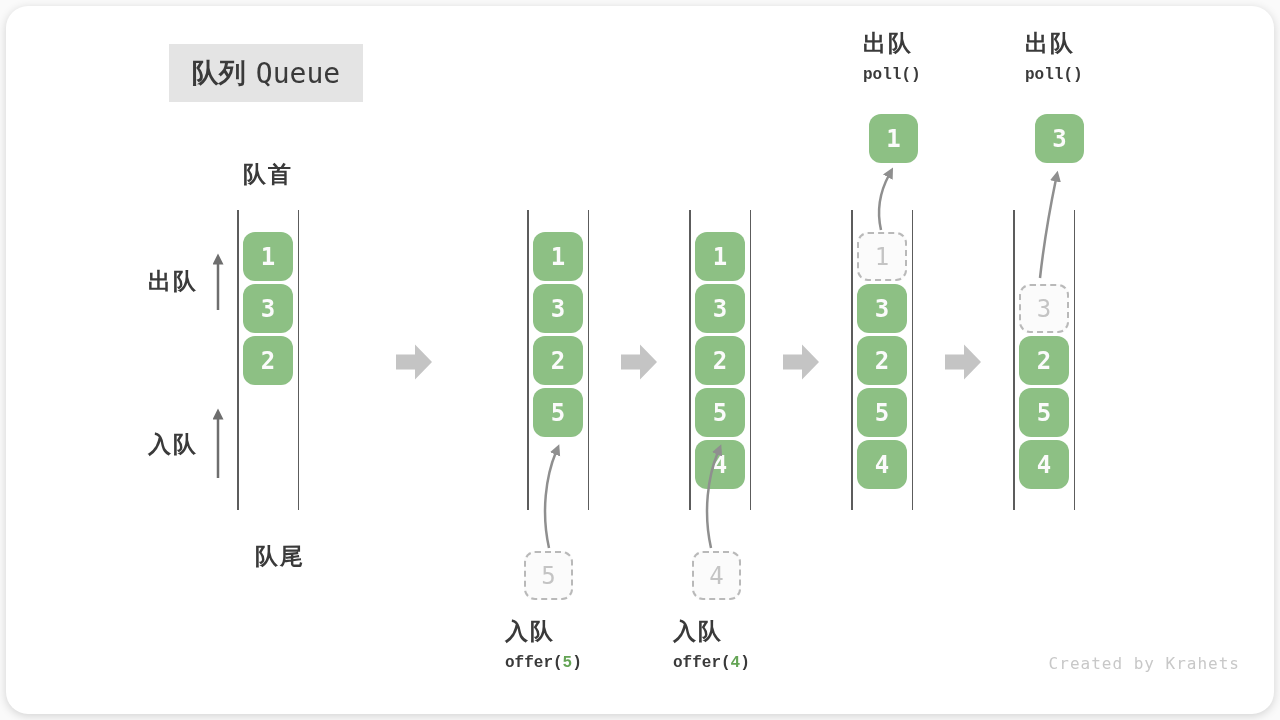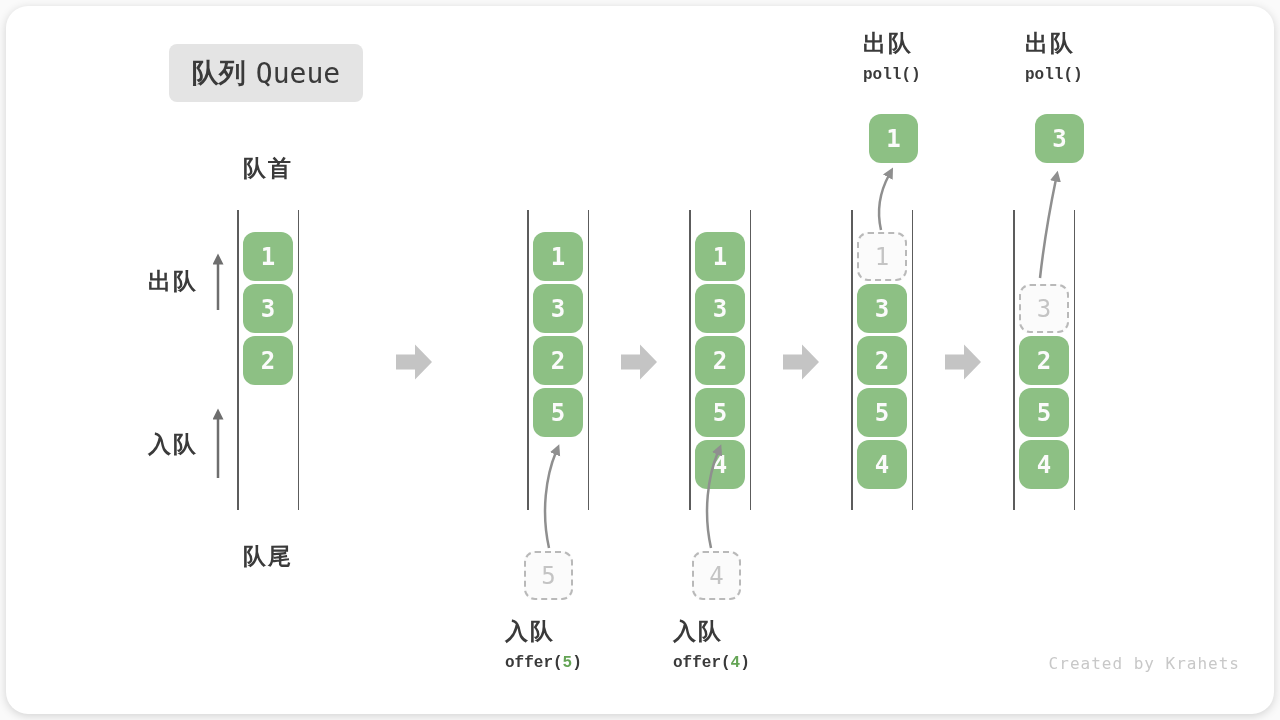--- a/index.html
+++ b/index.html
@@ -10,21 +10,21 @@
   }
   .card{
     position:absolute;inset:6px;border-radius:22px;background:#ffffff;
     box-shadow:0 2px 10px rgba(0,0,0,0.16);
   }
   .layer{position:absolute;inset:0;}
   .overlay{position:absolute;left:0;top:0;pointer-events:none;}
 
   .title-box{
     position:absolute;left:169px;top:44px;width:194px;height:58px;
-    background:var(--title-bg,#e4e4e4);border-radius:8px;
+    background:var(--title-bg,#e4e4e4);border-radius:0;
     display:flex;align-items:center;justify-content:center;gap:10px;
   }
   .title-zh{font-weight:700;font-size:27px;color:var(--label-text,#3a3a3a);}
   .title-en{font-family:"DejaVu Sans Mono",monospace;font-size:28px;color:var(--label-text,#3a3a3a);}
 
   .lbl{
     position:absolute;font-weight:700;font-size:23px;color:var(--label-text,#3a3a3a);
     letter-spacing:2px;white-space:nowrap;
   }
 
@@ -76,22 +76,22 @@
 
 <div class="card"></div>
 
 <div class="layer">
 
   <div class="title-box">
     <span class="title-zh">队列</span>
     <span class="title-en">Queue</span>
   </div>
 
-  <div class="lbl" style="left:243px;top:153px;">队首</div>
-  <div class="lbl" style="left:243px;top:541px;">队尾</div>
+  <div class="lbl" style="left:243px;top:159px;">队首</div>
+  <div class="lbl" style="left:255px;top:541px;">队尾</div>
   <div class="lbl" style="left:148px;top:266px;">出队</div>
   <div class="lbl" style="left:148px;top:429px;">入队</div>
 
   <div class="queue" style="left:237px;">
     <div class="wall" style="left:0;"></div>
     <div class="wall" style="right:0;"></div>
     <div class="item slot0">1</div>
     <div class="item slot1">3</div>
     <div class="item slot2">2</div>
   </div>

